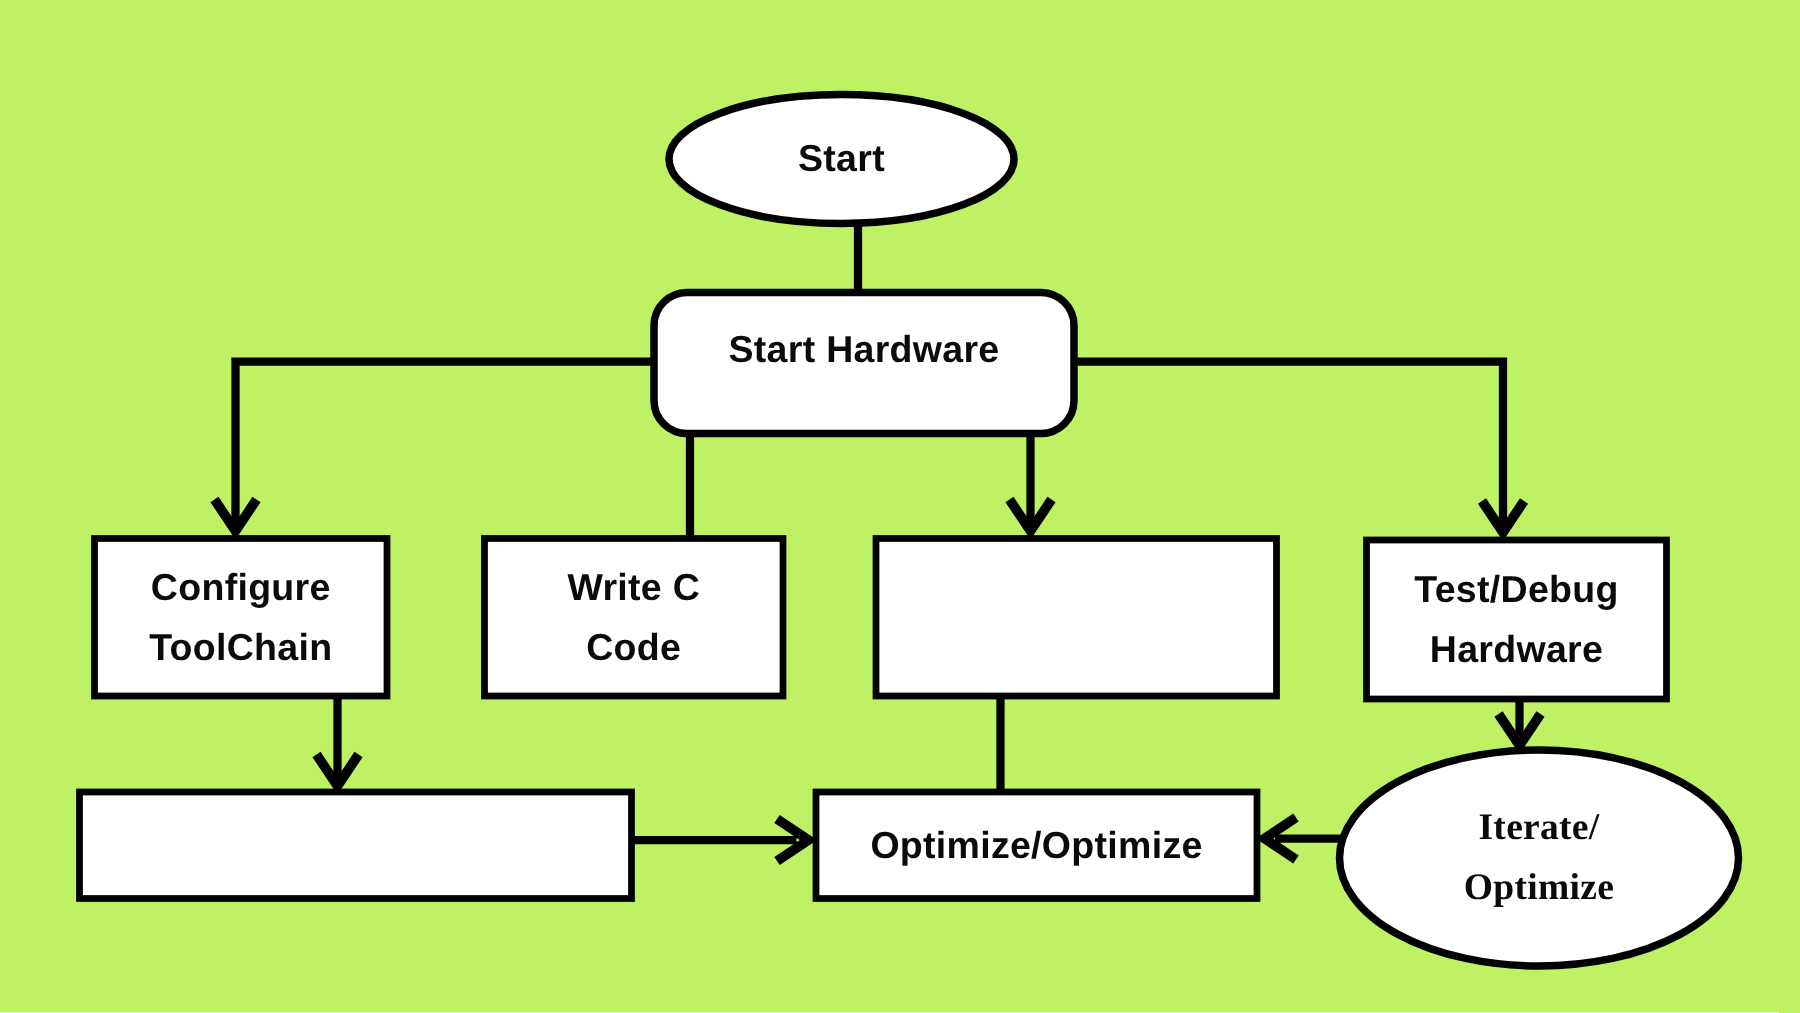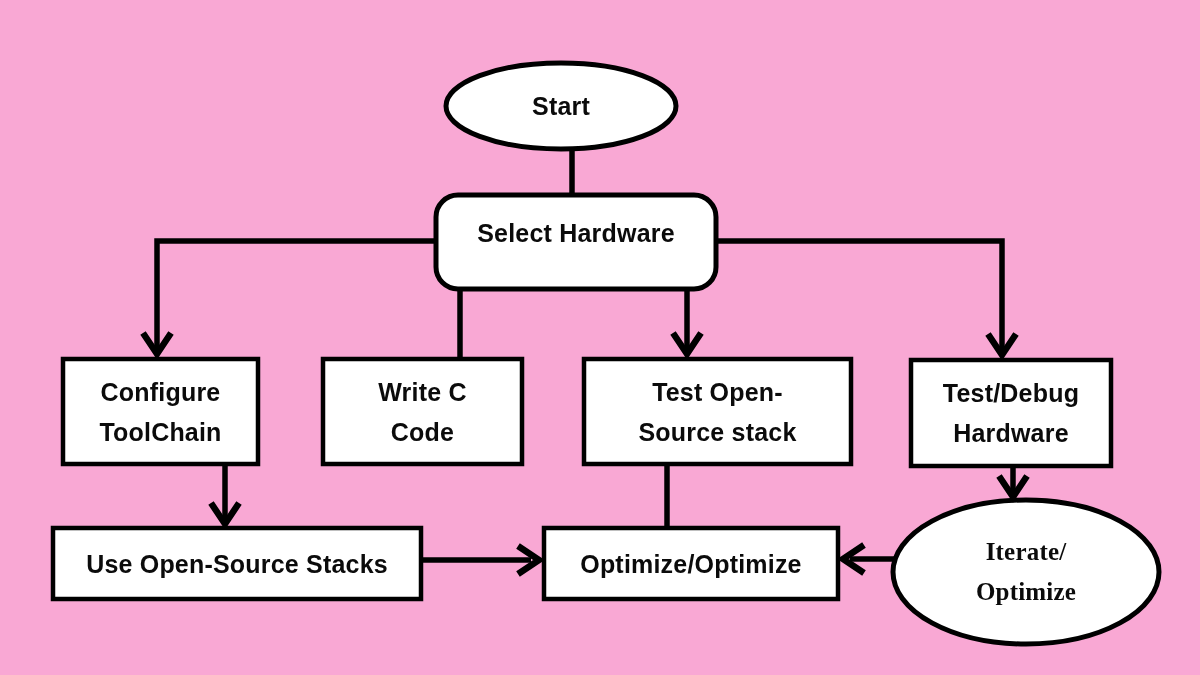--- a/index.html
+++ b/index.html
@@ -1,17 +1,17 @@
 <!DOCTYPE html>
 <html><head>
 <meta charset="utf-8">
 <style>
   html,body { margin:0; padding:0; background:#ffffff; }
   #stage {
-    position:relative; width:1200px; height:675px; background:#f9a8d4;
+    position:relative; width:1200px; height:675px; background:#bef264;
     font-family:"Liberation Sans", sans-serif; overflow:hidden;
   }
   #flow-svg { position:absolute; left:0; top:0; }
   .lbl {
     position:absolute; display:flex; align-items:center; justify-content:center;
     text-align:center; font-weight:700; font-size:25px; line-height:40px;
     color:#0b0b0b; white-space:pre-line; letter-spacing:0.2px;
     pointer-events:none;
   }
 </style>
@@ -53,34 +53,31 @@
       <polyline points="988,334 1002,355 1016,334"></polyline>
       <polyline points="211,503 225,524 239,503"></polyline>
       <polyline points="518,546 539,560 518,574"></polyline>
       <polyline points="999,476 1013,497 1027,476"></polyline>
       <polyline points="864,545 843,559 864,573"></polyline>
     </g>
   </svg>
 
   <div class="lbl" style="left:445px; top:64px;  width:232px; height:84px;">Start</div>
 
-  <div class="lbl" style="left:436px; top:196px; width:280px; height:74px;">Select Hardware</div>
+  <div class="lbl" style="left:436px; top:196px; width:280px; height:74px;">Start Hardware</div>
 
   <div class="lbl" style="left:323px; top:359px; width:199px; height:105px;">Write C
 Code</div>
 
   <div class="lbl" style="left:63px;  top:359px; width:195px; height:105px;">Configure
 ToolChain</div>
 
-  <div class="lbl" style="left:584px; top:359px; width:267px; height:105px;">Test Open-
-Source stack</div>
 
   <div class="lbl" style="left:911px; top:360px; width:200px; height:106px;text-align:center;">Test/Debug
 Hardware</div>
 
-  <div class="lbl" style="left:53px;  top:528px; width:368px; height:71px;">Use Open-Source Stacks</div>
 
   <div class="lbl" style="left:544px; top:528px; width:294px; height:71px;">Optimize/Optimize</div>
 
   <div class="lbl" style="left:893px; top:501px; width:266px; height:142px;font-family:Liberation Serif, serif;">Iterate/
 Optimize</div>
 
 </div>
 
 </body></html>

